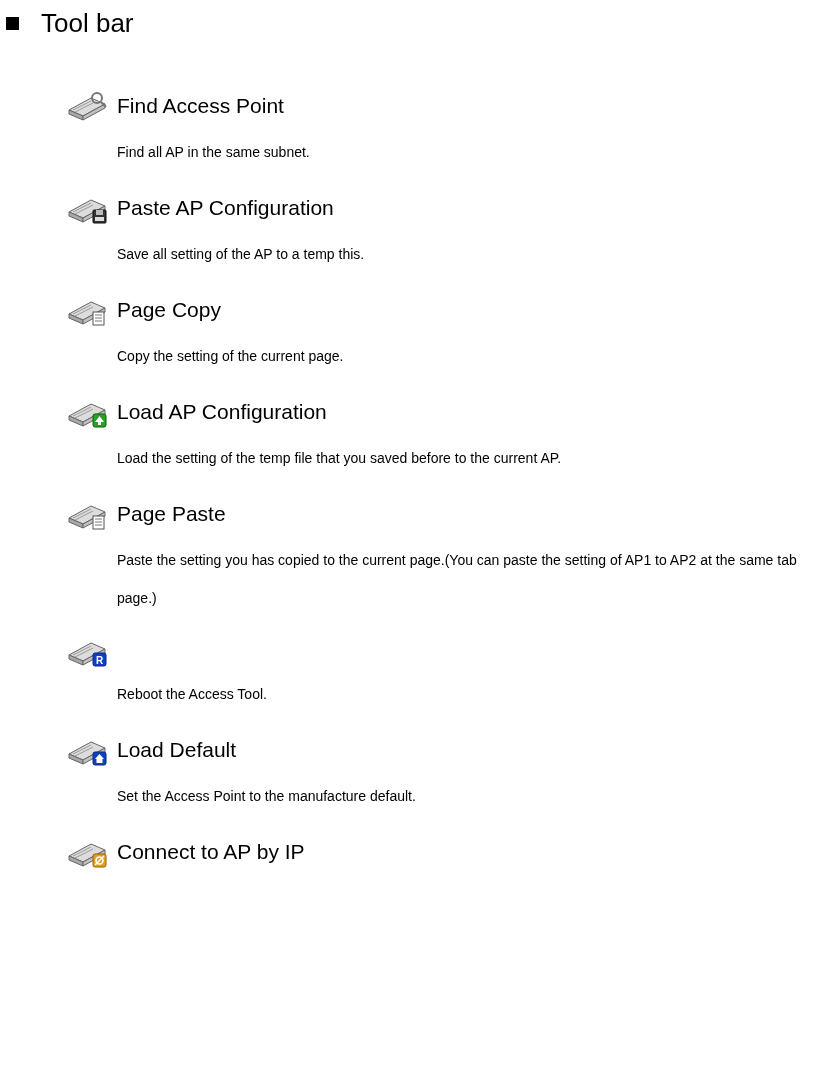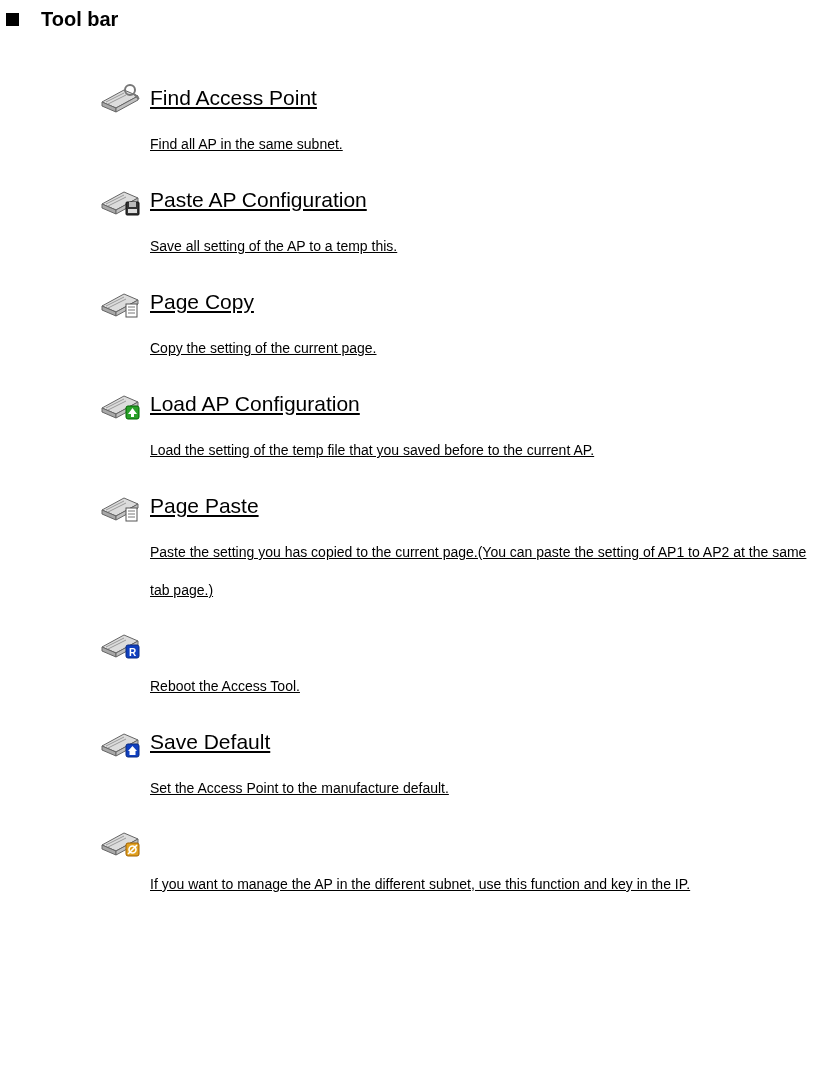--- a/index.html
+++ b/index.html
@@ -19,27 +19,26 @@
     margin-bottom: 48px;
   }
   .square-bullet {
     width: 13px;
     height: 13px;
     background: #000;
     margin-right: 22px;
     flex-shrink: 0;
   }
   .heading-text {
-    font-weight: bold;
-    font-size: 20px;
+    font-weight: normal;
+    font-size: 26px;
   }
   .items {
-    padding-left: 100px;
+    padding-left: 67px;
     padding-right: 10px;
-    text-decoration: underline;
   }
   .item {
     margin-bottom: 18px;
   }
   .title-row {
     display: flex;
     align-items: center;
     line-height: 38px;
   }
   .icon-wrap {
@@ -210,21 +209,21 @@
       <polygon points="16,26 38,14 38,18 16,30" fill="#c0c0c0" stroke="#666" stroke-width="1"></polygon>
       <line x1="6" y1="20" x2="24" y2="11" stroke="#888" stroke-width="0.8"></line>
       <line x1="8" y1="22" x2="26" y2="13" stroke="#888" stroke-width="0.8"></line>
     </g>
   <g transform="translate(26,18)">
       <rect x="0" y="0" width="13" height="13" rx="2" fill="#1040c0" stroke="#0a2a80"></rect>
       <polygon points="6.5,2 11,7 9.5,7 9.5,11 3.5,11 3.5,7 2,7" fill="#fff"></polygon>
     </g>
           </svg>
         </span>
-        <span class="item-title">Save Default</span>
+        <span class="item-title">Load Default</span>
       </div>
       <div class="item-desc">Set the Access Point to the manufacture default.</div>
     </div>
     <div class="item">
       <div class="title-row">
         <span class="icon-wrap">
           <svg viewBox="0 0 40 32" width="40" height="32">
     <g>
       <polygon points="2,20 24,8 38,14 16,26" fill="#dcdcdc" stroke="#666" stroke-width="1"></polygon>
       <polygon points="2,20 16,26 16,30 2,24" fill="#a8a8a8" stroke="#666" stroke-width="1"></polygon>
@@ -232,16 +231,16 @@
       <line x1="6" y1="20" x2="24" y2="11" stroke="#888" stroke-width="0.8"></line>
       <line x1="8" y1="22" x2="26" y2="13" stroke="#888" stroke-width="0.8"></line>
     </g>
   <g transform="translate(26,18)">
       <rect x="0" y="0" width="13" height="13" rx="2" fill="#e0a020" stroke="#a06000"></rect>
       <circle cx="6.5" cy="6.5" r="3.5" fill="none" stroke="#fff" stroke-width="1.6"></circle>
       <line x1="2" y1="11" x2="11" y2="2" stroke="#fff" stroke-width="1.6"></line>
     </g>
           </svg>
         </span>
-      </div>
-      <div class="item-desc">If you want to manage the AP in the different subnet, use this function and key in the IP.</div>
+        <span class="item-title">Connect to AP by IP</span>
+      </div>
     </div>
   </div>
 
 </body></html>

